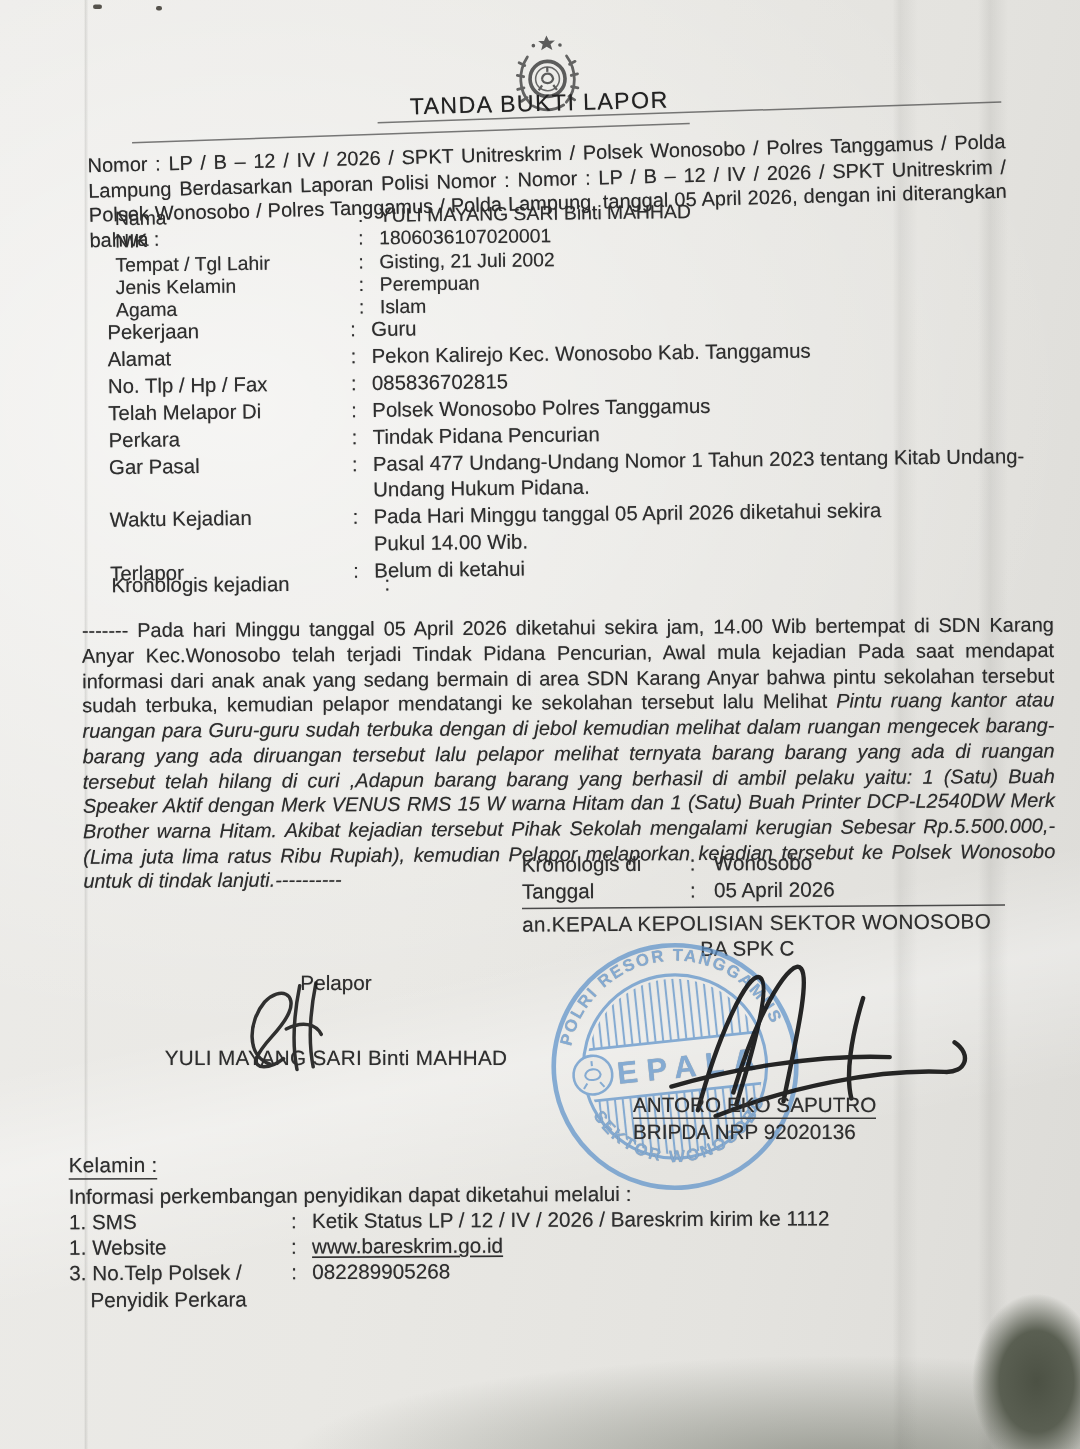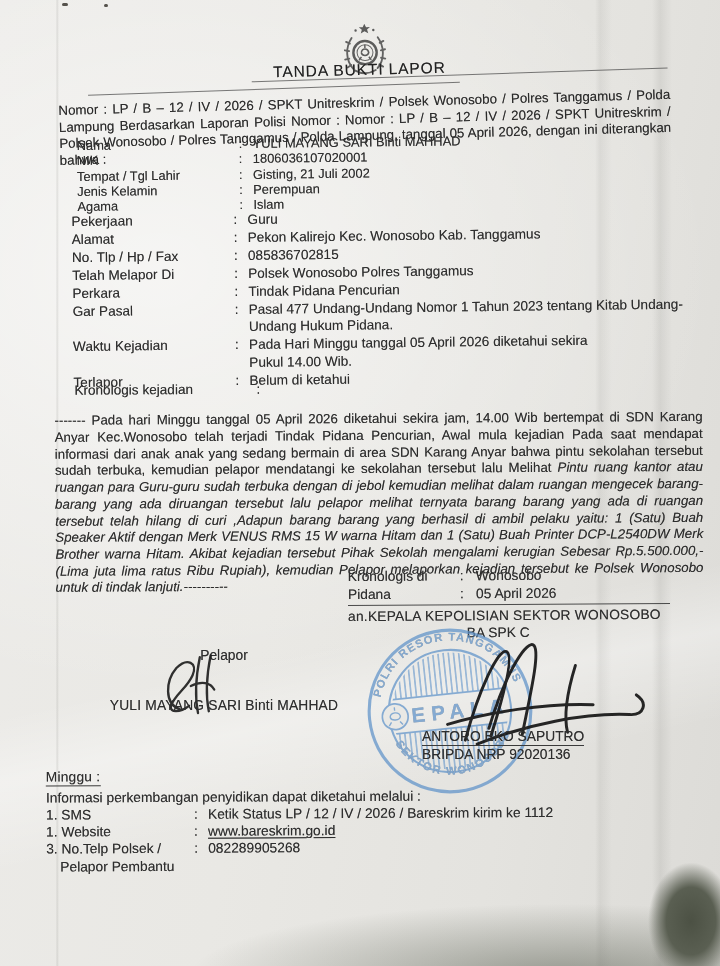--- a/index.html
+++ b/index.html
@@ -159,21 +159,21 @@
     <p class="kron-para"><span>------- Pada hari Minggu tanggal 05 April 2026 diketahui sekira jam, 14.00 Wib bertempat di SDN Karang Anyar Kec.Wonosobo telah terjadi Tindak Pidana Pencurian, Awal mula kejadian Pada saat mendapat informasi dari anak anak yang sedang bermain di area SDN Karang Anyar bahwa pintu sekolahan tersebut sudah terbuka, kemudian pelapor mendatangi ke sekolahan tersebut lalu Melihat </span><span class="kron-italic">Pintu ruang kantor atau ruangan para Guru-guru sudah terbuka dengan di jebol kemudian melihat dalam ruangan mengecek barang-barang yang ada diruangan tersebut lalu pelapor melihat ternyata barang barang yang ada di ruangan tersebut telah hilang di curi ,Adapun barang barang yang berhasil di ambil pelaku yaitu: 1 (Satu) Buah Speaker Aktif dengan Merk VENUS RMS 15 W warna Hitam dan 1 (Satu) Buah Printer DCP-L2540DW Merk Brother warna Hitam. Akibat kejadian tersebut Pihak Sekolah mengalami kerugian Sebesar Rp.5.500.000,- (Lima juta lima ratus Ribu Rupiah), kemudian Pelapor melaporkan kejadian tersebut ke Polsek Wonosobo untuk di tindak lanjuti.----------</span></p>
   </div>
 
   <div class="issued">
     <div class="irow">
       <span>Kronologis di</span>
         <span>:</span>
         <span>Wonosobo</span>
     </div>
     <div class="irow irow-date">
-      <span>Pidana</span>
+      <span>Tanggal</span>
         <span>:</span>
         <span>05 April 2026</span>
     </div>
     <div class="authority">an.KEPALA KEPOLISIAN SEKTOR WONOSOBO</div>
     <div class="unit">BA SPK C</div>
   </div>
 
   <div class="reporter">Pelapor</div>
   <div class="reporter-sig">
     <svg width="105" height="72" viewBox="0 0 110 80">
@@ -232,38 +232,38 @@
       </g>
     </svg>
   </div>
 
   <div class="officer">
     <span class="officer-name">ANTORO EKO SAPUTRO</span>
     <div class="officer-rank">BRIPDA NRP 92020136</div>
   </div>
 
   <div class="notes">
-    <span class="notes-heading">Minggu :</span>
+    <span class="notes-heading">Kelamin :</span>
     <div class="notes-intro">Informasi perkembangan penyidikan dapat diketahui melalui :</div>
     <div class="nrow">
       <span>1. SMS</span>
         <span>:</span>
         <span>Ketik Status LP / 12 / IV / 2026 / Bareskrim kirim ke 1112</span>
     </div>
     <div class="nrow">
       <span>1. Website</span>
         <span>:</span>
         <span class="u">www.bareskrim.go.id</span>
     </div>
     <div class="nrow">
       <span>3. No.Telp Polsek /</span>
         <span>:</span>
         <span>082289905268</span>
     </div>
     <div class="nrow">
-      <span class="nrow-indent">Pelapor Pembantu</span>
+      <span class="nrow-indent">Penyidik Perkara</span>
         <span></span>
         <span></span>
     </div>
   </div>
 
   <div class="corner-blob"></div>
 </div>
 
 </body></html>

